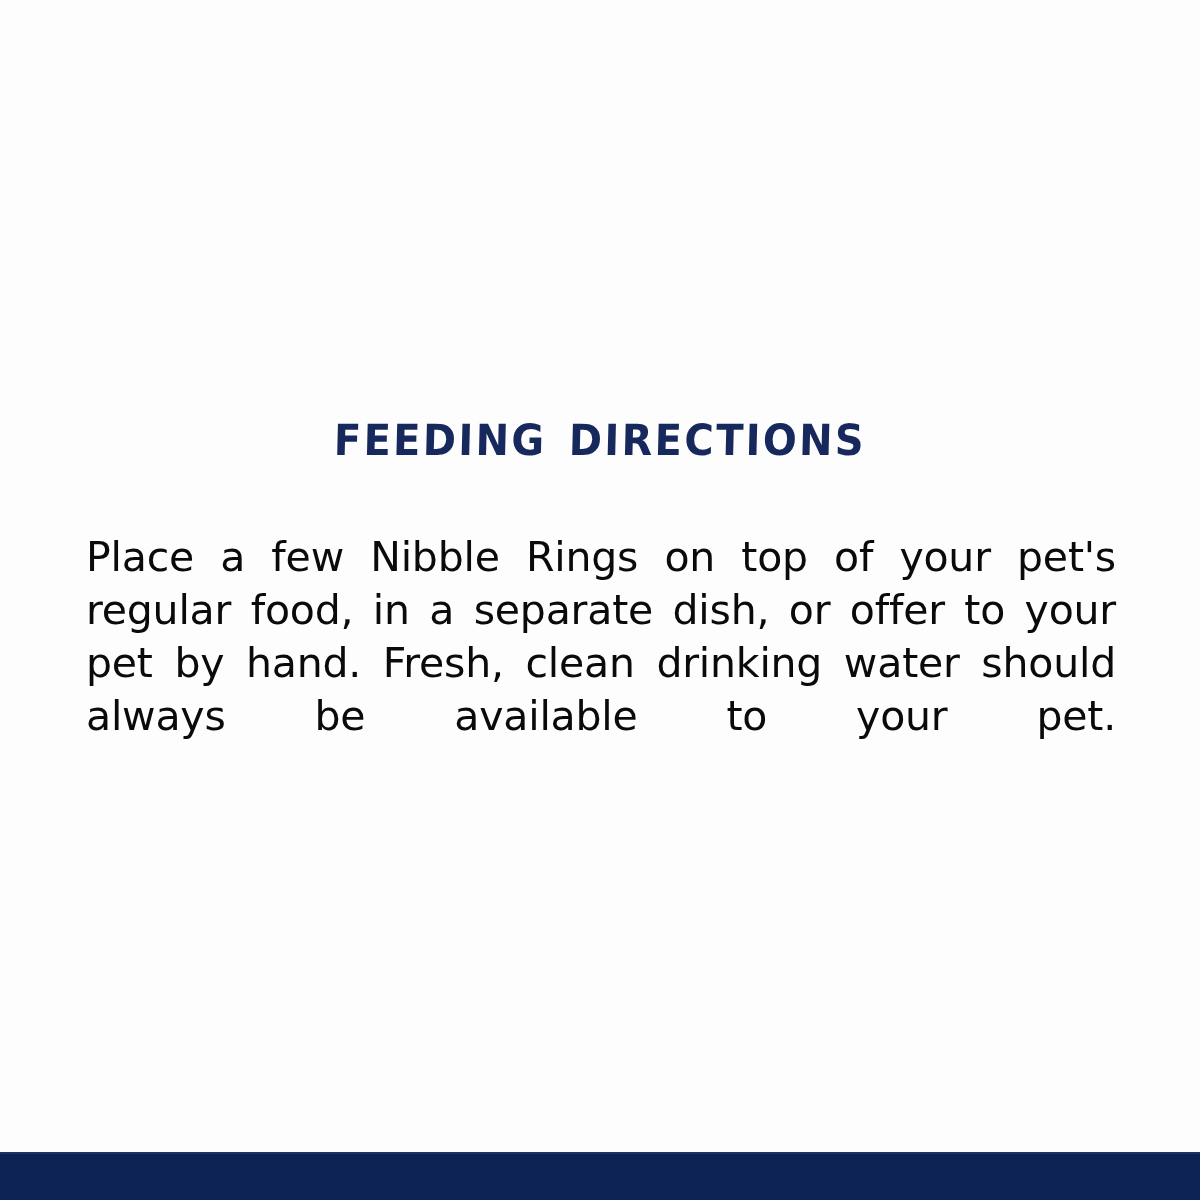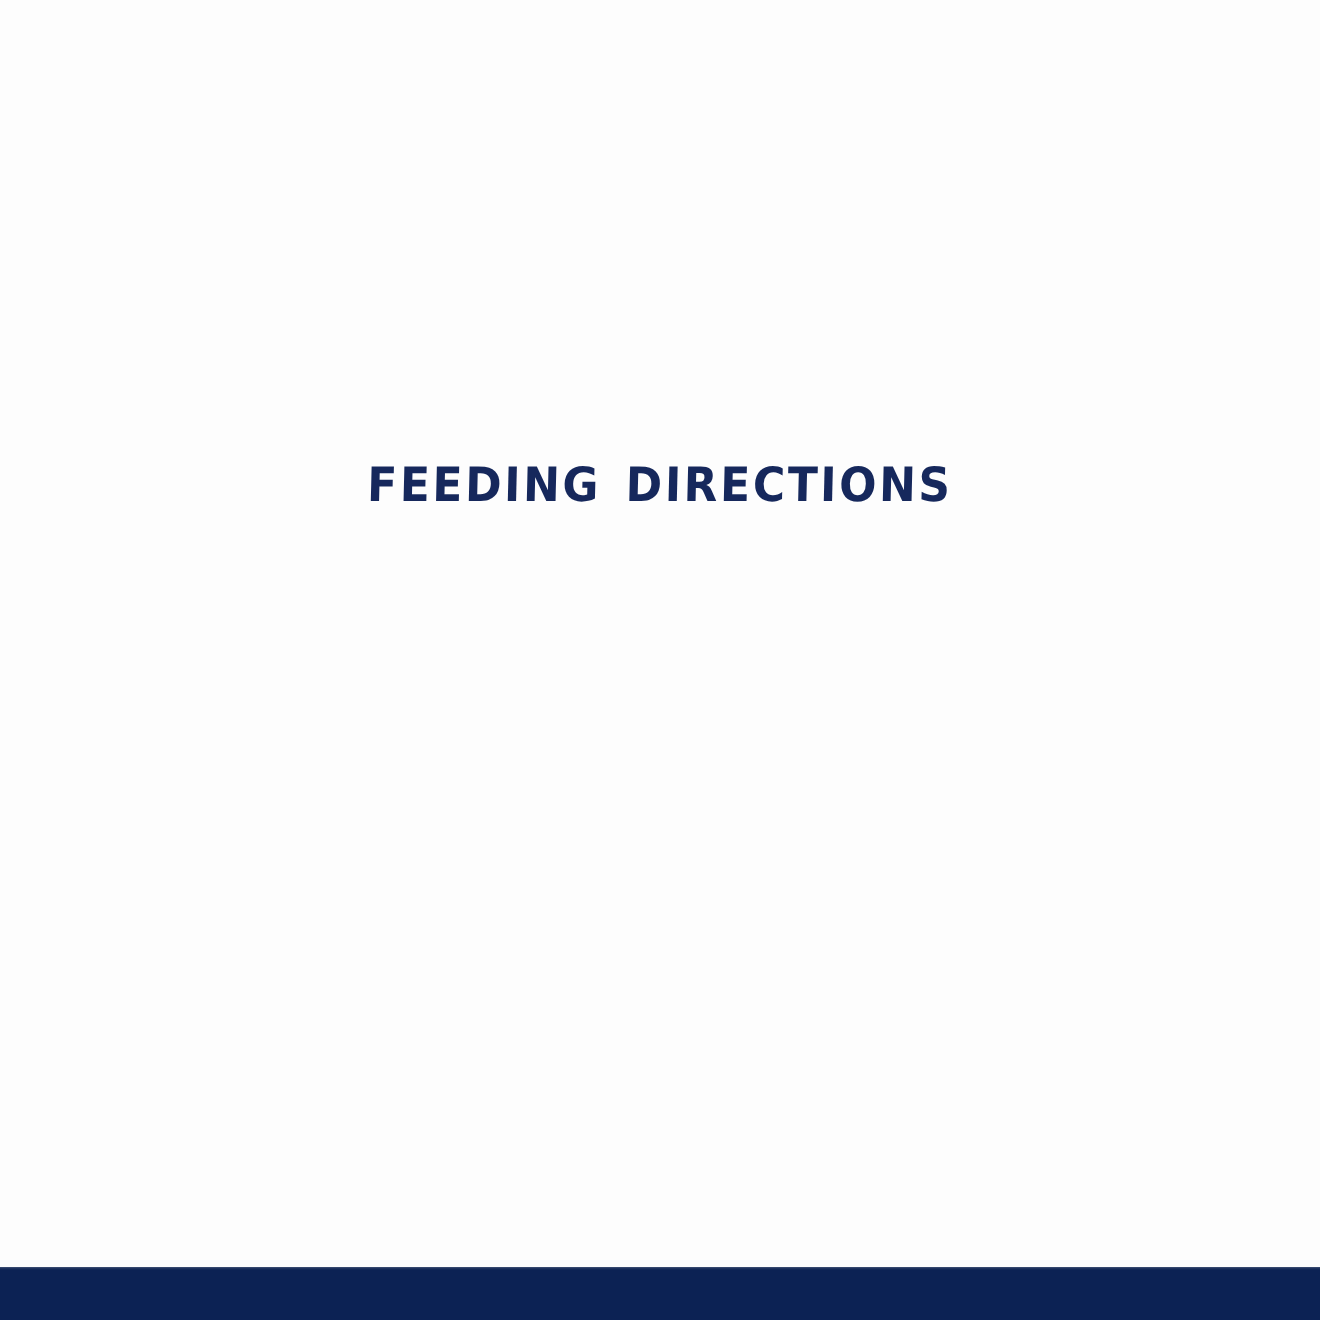--- a/index.html
+++ b/index.html
@@ -101,18 +101,21 @@
 </style>
 </head>
 <body>
 
 <div id="page">
 
   <div id="title-block">
     <h1 id="page-title">FEEDING DIRECTIONS</h1>
   </div>
 
+  <div id="body-block">
+    <p id="body-text">Place a few Nibble Rings on top of your pet's regular food, in a separate dish, or offer to your pet by hand. Fresh, clean drinking water should always be available to your pet.</p>
+  </div>
 
   <div id="footer-bar">
     <div id="footer-bar-hairline"></div>
   </div>
 
 </div>
 
 </body></html>

